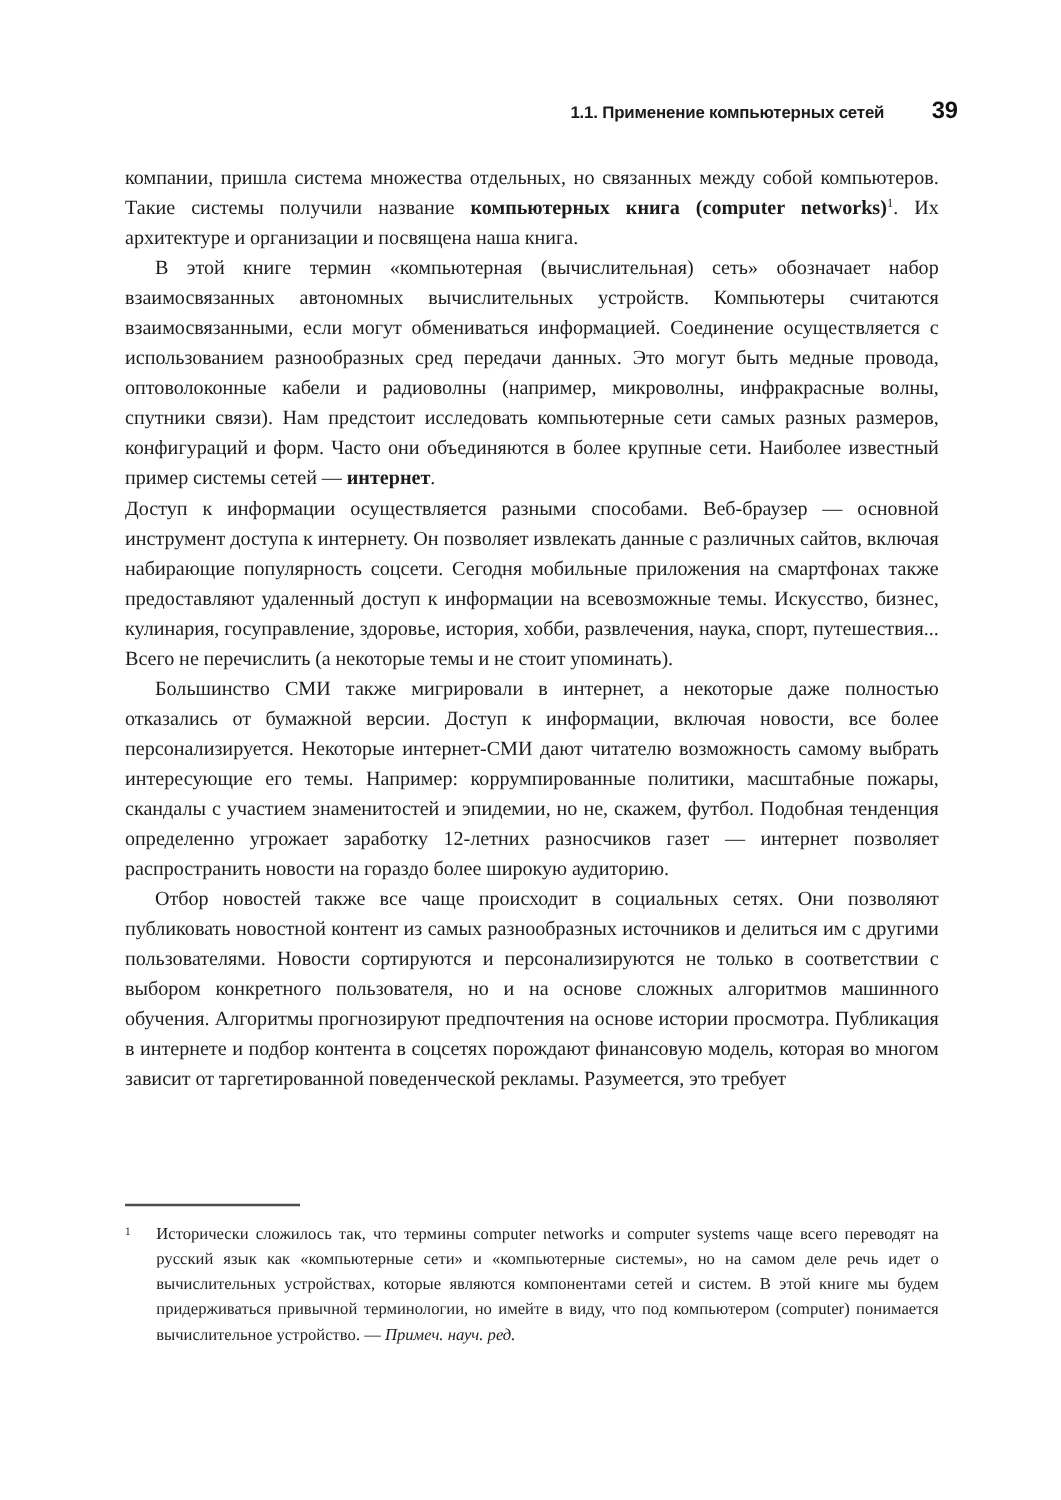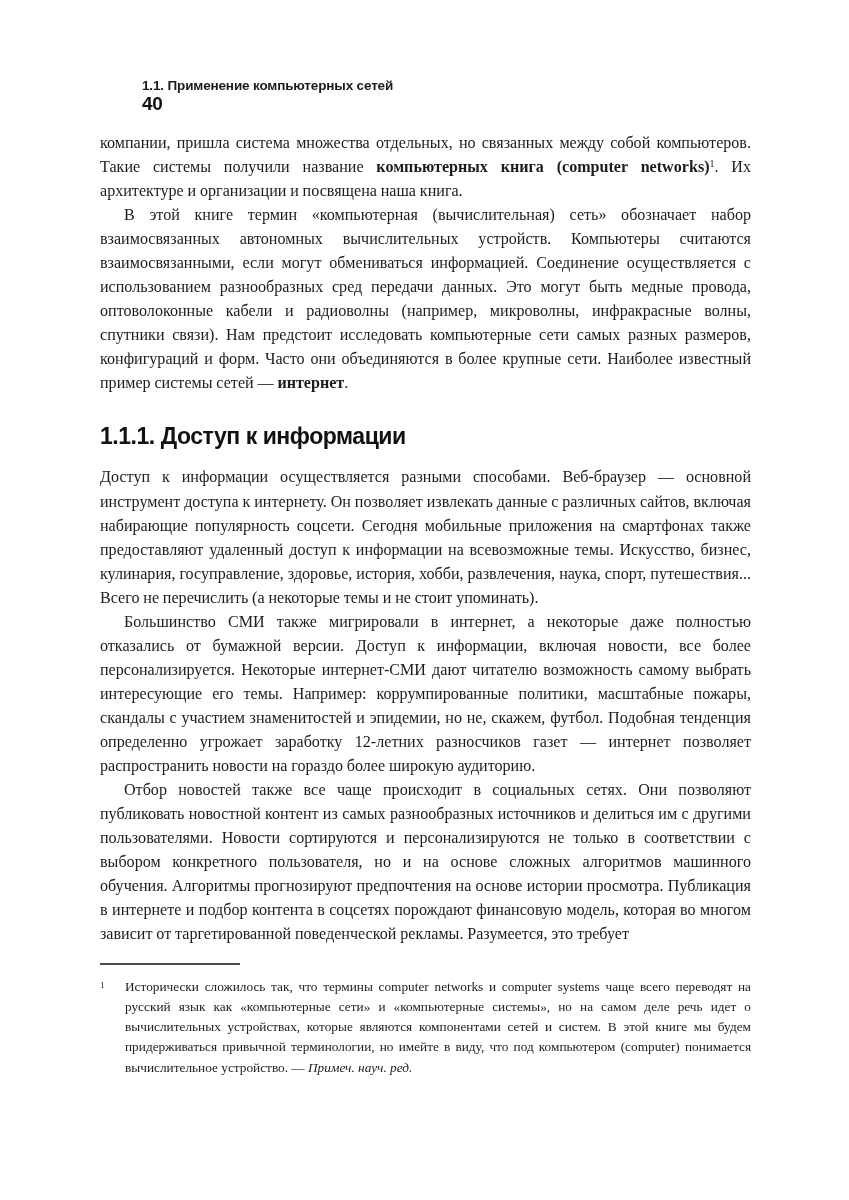--- a/index.html
+++ b/index.html
@@ -19,28 +19,27 @@
     width: 849px;
     height: 1200px;
     background: #ffffff;
     overflow: hidden;
     box-sizing: border-box;
   }
 
   
   .running-head {
     position: absolute;
-    left: 104px;
+    left: 116px;
     top: 78px;
     width: 650px;
     display: flex;
     align-items: baseline;
     justify-content: flex-end;
     font-family: "Liberation Sans", "DejaVu Sans", sans-serif;
-    flex-direction: column;
   }
   .running-head-title {
     font-size: 13.5px;
     font-weight: 600;
     letter-spacing: -0.15px;
     color: #1b1b1b;
     white-space: nowrap;
   }
   .running-head-pageno {
     font-size: 19px;
@@ -138,32 +137,29 @@
     margin-top: 24px;
   }
 </style>
 </head>
 <body>
 
 <div class="page">
 
   <div class="running-head">
     <span class="running-head-title">1.1. Применение компьютерных сетей</span>
-    <span class="running-head-pageno">40</span>
+    <span class="running-head-pageno">39</span>
   </div>
 
   <div class="content">
 
     <p class="body"><span>компании, пришла система множества отдельных, но связанных между собой компьютеров. Такие системы получили название </span><b>компьютерных книга (computer networks)</b><sup class="fn-ref">1</sup><span>. Их архитектуре и организации и посвящена наша книга.</span></p>
 
     <p class="body indent"><span>В этой книге термин «компьютерная (вычислительная) сеть» обозначает набор взаимосвязанных автономных вычислительных устройств. Компьютеры считаются взаимосвязанными, если могут обмениваться информацией. Соединение осуществляется с использованием разнообразных сред передачи данных. Это могут быть медные провода, оптоволоконные кабели и радиоволны (например, микроволны, инфракрасные волны, спутники связи). Нам предстоит исследовать компьютерные сети самых разных размеров, конфигураций и форм. Часто они объединяются в более крупные сети. Наиболее известный пример системы сетей — </span><b>интернет</b><span>.</span></p>
 
-    <div class="heading-block">
-      <h2 class="section-heading">1.1.1. Доступ к информации</h2>
-    </div>
 
     <p class="body">Доступ к информации осуществляется разными способами. Веб-браузер — основной инструмент доступа к интернету. Он позволяет извлекать данные с различных сайтов, включая набирающие популярность соцсети. Сегодня мобильные приложения на смартфонах также предоставляют удаленный доступ к информации на всевозможные темы. Искусство, бизнес, кулинария, госуправление, здоровье, история, хобби, развлечения, наука, спорт, путешествия... Всего не перечислить (а некоторые темы и не стоит упоминать).</p>
 
     <p class="body indent">Большинство СМИ также мигрировали в интернет, а некоторые даже полностью отказались от бумажной версии. Доступ к информации, включая новости, все более персонализируется. Некоторые интернет-СМИ дают читателю возможность самому выбрать интересующие его темы. Например: коррумпированные политики, масштабные пожары, скандалы с участием знаменитостей и эпидемии, но не, скажем, футбол. Подобная тенденция определенно угрожает заработку 12-летних разносчиков газет — интернет позволяет распространить новости на гораздо более широкую аудиторию.</p>
 
     <p class="body indent">Отбор новостей также все чаще происходит в социальных сетях. Они позволяют публиковать новостной контент из самых разнообразных источников и делиться им с другими пользователями. Новости сортируются и персонализируются не только в соответствии с выбором конкретного пользователя, но и на основе сложных алгоритмов машинного обучения. Алгоритмы прогнозируют предпочтения на основе истории просмотра. Публикация в интернете и подбор контента в соцсетях порождают финансовую модель, которая во многом зависит от таргетированной поведенческой рекламы. Разумеется, это требует</p>
 
   </div>
 
   <div class="footnote-area">

